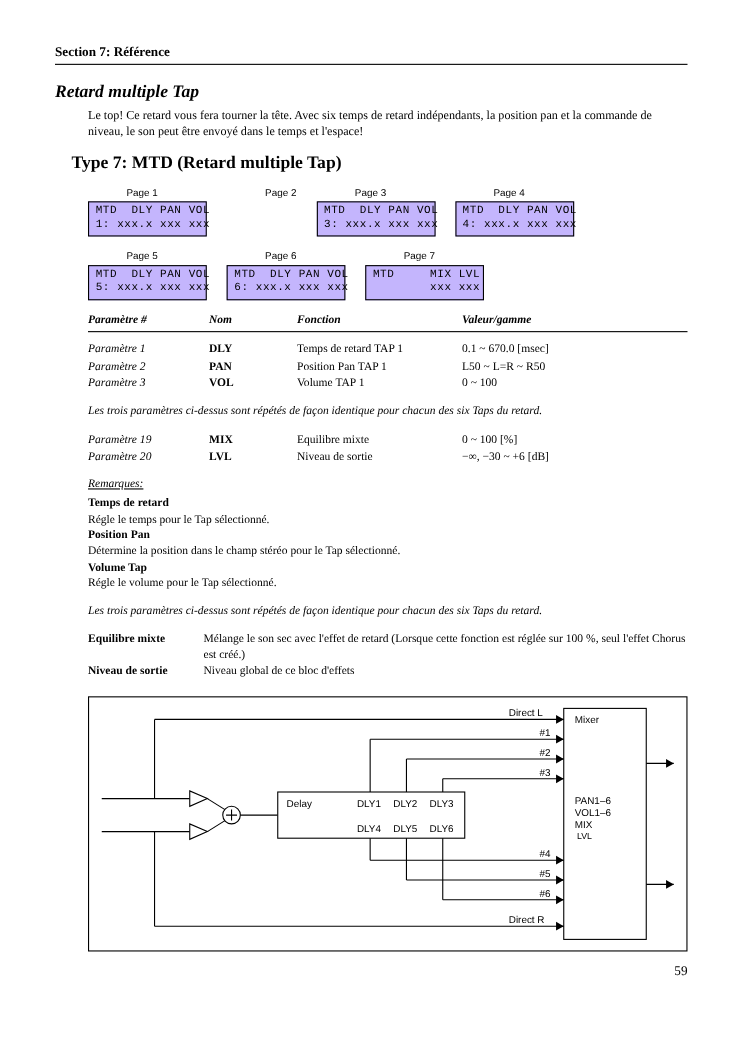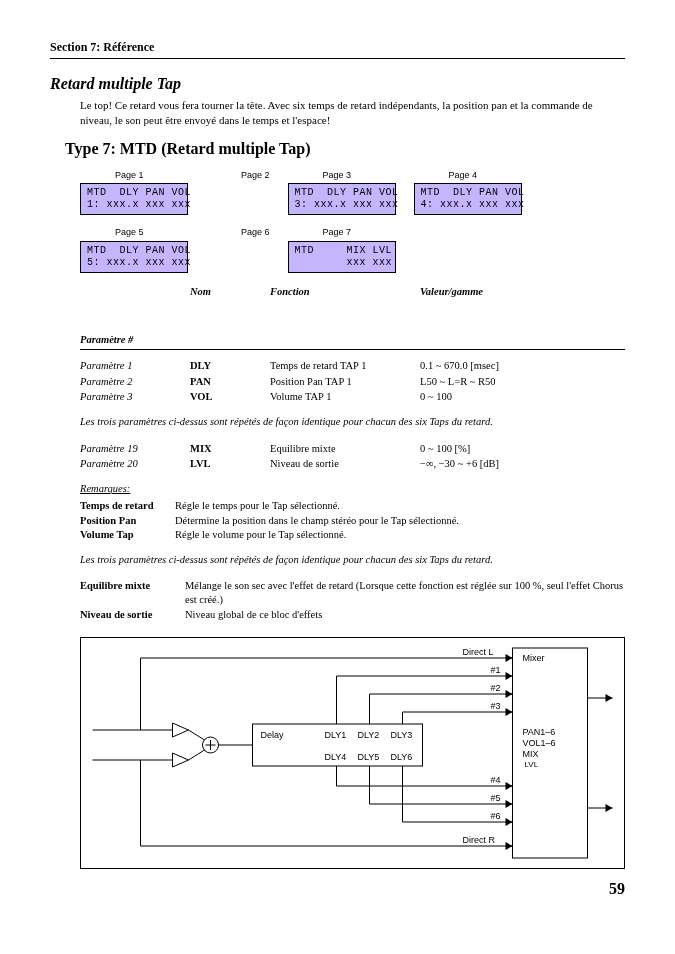--- a/index.html
+++ b/index.html
@@ -5,42 +5,42 @@
 body { font-family: Georgia, 'Times New Roman', serif; font-size: 11px; color: #000; background: #fff; margin: 0; padding: 40px 50px 30px 50px; width: 575px; line-height: 1.3; }
 .section-header { text-align: left; font-weight: bold; font-size: 12px; border-bottom: 1px solid #000; padding-bottom: 2px; margin-bottom: 15px; }
 h1.title { font-style: italic; font-weight: bold; font-size: 16px; margin: 0 0 4px 0; }
 .intro { margin: 0 0 12px 30px; }
 .type-heading { font-weight: bold; font-size: 16px; margin-bottom: 10px; margin-left: 15px; }
 .lcd-row { display: flex; gap: 18px; margin-bottom: 12px; margin-left: 30px; flex-wrap: nowrap; }
 .lcd-block { }
 .lcd-label { font-size: 9px; margin-bottom: 2px; font-family: Arial, sans-serif; padding-left: 35px; }
 .lcd-screen { border: 1px solid #000; padding: 3px 6px; font-family: 'Courier New', monospace; font-size: 10px; line-height: 1.2; white-space: pre; letter-spacing: 0.5px; background: #c4b5fd; width: 108px; box-sizing: border-box; }
 .param-header-row { display: flex; border-bottom: 1px solid #000; padding-bottom: 2px; margin: 0 0 8px 30px; font-style: italic; font-weight: bold; font-size: 10.5px; }
-.param-header-row .c1 { width: 110px; margin-top: 48px; }
+.param-header-row .c1 { width: 110px; }
 .param-header-row .c2 { width: 80px; }
 .param-header-row .c3 { width: 150px; text-align: left; }
 .param-header-row .c4 { width: 130px; }
 .param-table { margin-left: 30px; margin-bottom: 10px; }
 .param-row { display: flex; font-size: 10.5px; line-height: 1.5; }
 .param-row .c1 { width: 110px; font-style: italic; }
 .param-row .c2 { width: 80px; font-weight: bold; }
 .param-row .c3 { width: 150px; }
 .param-row .c4 { width: 160px; }
 .note-italic { font-style: italic; margin: 0 0 12px 30px; font-size: 10.5px; }
 .remarks { margin-left: 30px; margin-bottom: 10px; font-size: 10.5px; }
 .remarks .r-heading { font-style: italic; text-decoration: underline; margin-bottom: 3px; }
-.remarks .r-row { display: flex; line-height: 1.4; }
+.remarks .r-row { display: flex; line-height: 1.4; flex-direction: column; }
 .remarks .r-label { width: 95px; font-weight: bold; }
 .remarks .r-text { flex: 1; }
 .def-table { margin-left: 30px; margin-bottom: 14px; font-size: 10.5px; }
 .def-row { display: flex; line-height: 1.4; }
 .def-row .d-label { width: 105px; font-weight: bold; }
 .def-row .d-text { flex: 1; }
 .diagram { border: 1px solid #000; margin: 0 0 10px 30px; height: 230px; position: relative; font-family: Arial, sans-serif; font-size: 9px; }
-.page-num { text-align: right; font-weight: bold; font-size: 16px; margin-top: 8px; }
+.page-num { text-align: right; font-weight: normal; font-size: 12px; margin-top: 8px; }
 </style>
 </head>
 <body>
 
 <div class="section-header">Section 7: Référence</div>
 
 <h1 class="title">Retard multiple Tap</h1>
 <p class="intro">Le top! Ce retard vous fera tourner la tête. Avec six temps de retard indépendants, la position pan et la commande de niveau, le son peut être envoyé dans le temps et l'espace!</p>
 
 <div class="type-heading">Type 7: MTD (Retard multiple Tap)</div>
@@ -67,20 +67,22 @@
 </div>
 
 <div class="lcd-row">
   <div class="lcd-block">
     <div class="lcd-label">Page 5</div>
     <div class="lcd-screen"><span>MTD  DLY PAN VOL</span>
 <span>5: xxx.x xxx xxx</span></div>
   </div>
   <div class="lcd-block">
     <div class="lcd-label">Page 6</div>
+    <div class="lcd-screen"><span>MTD  DLY PAN VOL</span>
+<span>6: xxx.x xxx xxx</span></div>
   </div>
   <div class="lcd-block">
     <div class="lcd-label">Page 7</div>
     <div class="lcd-screen"><span>MTD     MIX LVL</span>
 <span>        xxx xxx</span></div>
   </div>
 </div>
 
 <div class="param-header-row">
   <div class="c1">Paramètre #</div>

